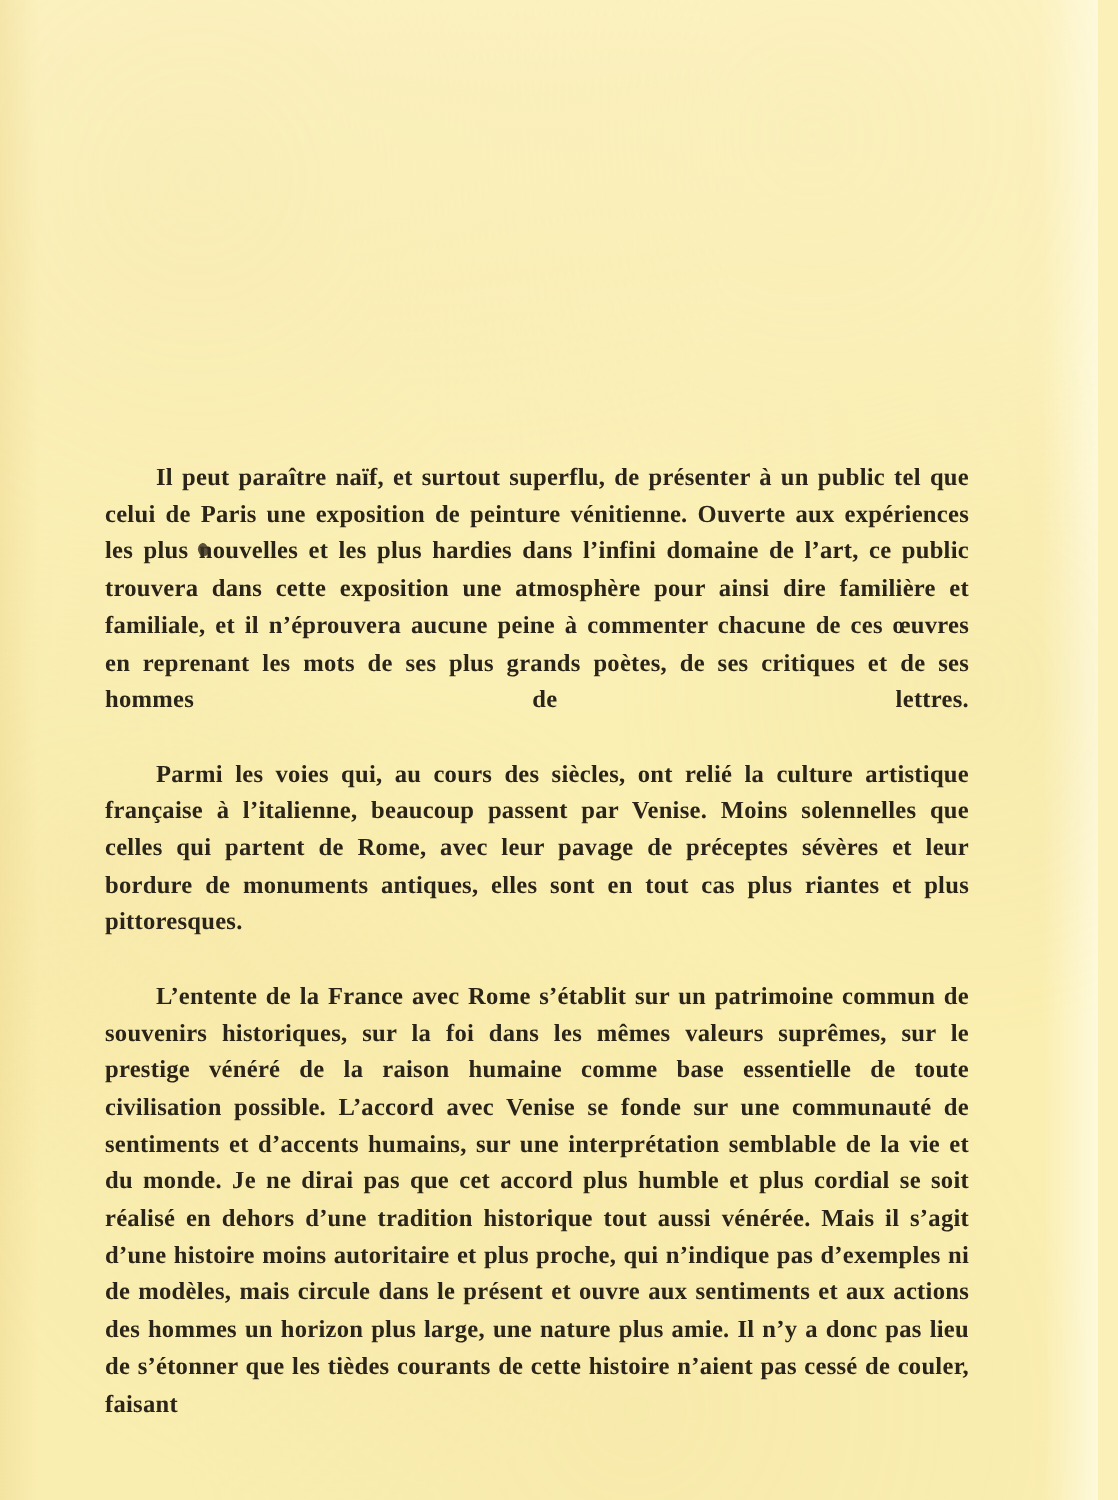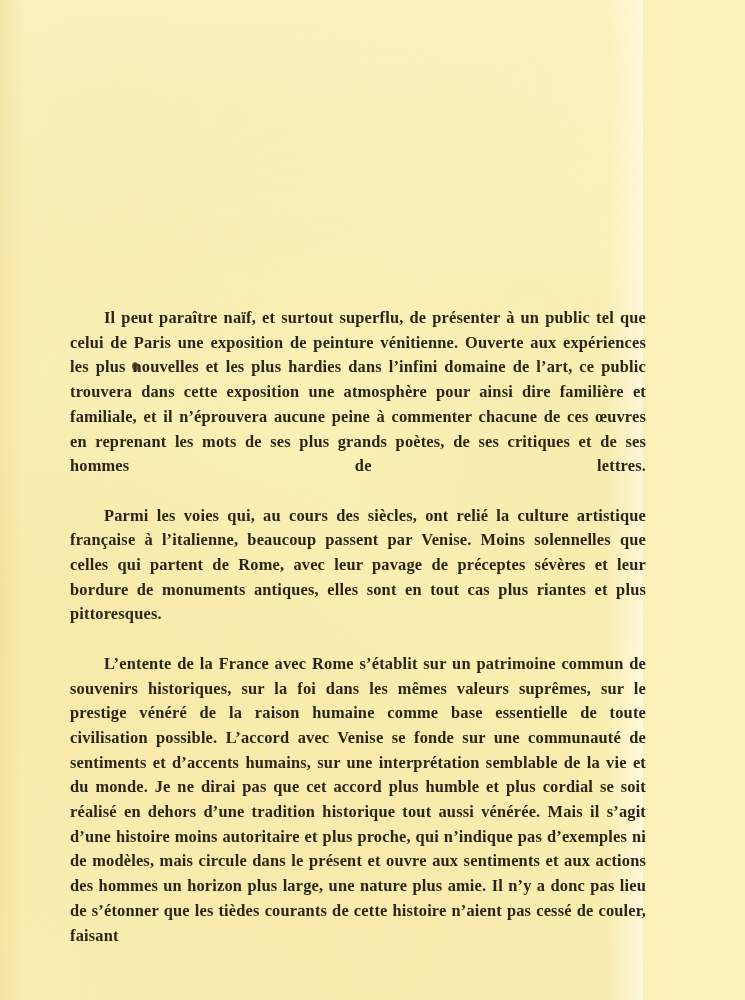--- a/index.html
+++ b/index.html
@@ -10,21 +10,21 @@
     width: 745px;
     height: 1000px;
     overflow: hidden;
     background: #fbf0b8;
     font-family: "Liberation Serif", "DejaVu Serif", serif;
   }
 
   
   .page-sheet {
     position: relative;
-    width: 643px;
+    width: 732px;
     height: 1000px;
     box-sizing: border-box;
     background:
       
       linear-gradient(to left, rgba(255,253,232,0.75) 0px, rgba(255,253,232,0.0) 38px),
       
       linear-gradient(to right, rgba(236,214,140,0.40) 0px, rgba(236,214,140,0.0) 26px),
       
       linear-gradient(to bottom, #fdf4c4 0%, #fbf0b6 35%, #faeeb0 70%, #f9edb0 100%);
   }

